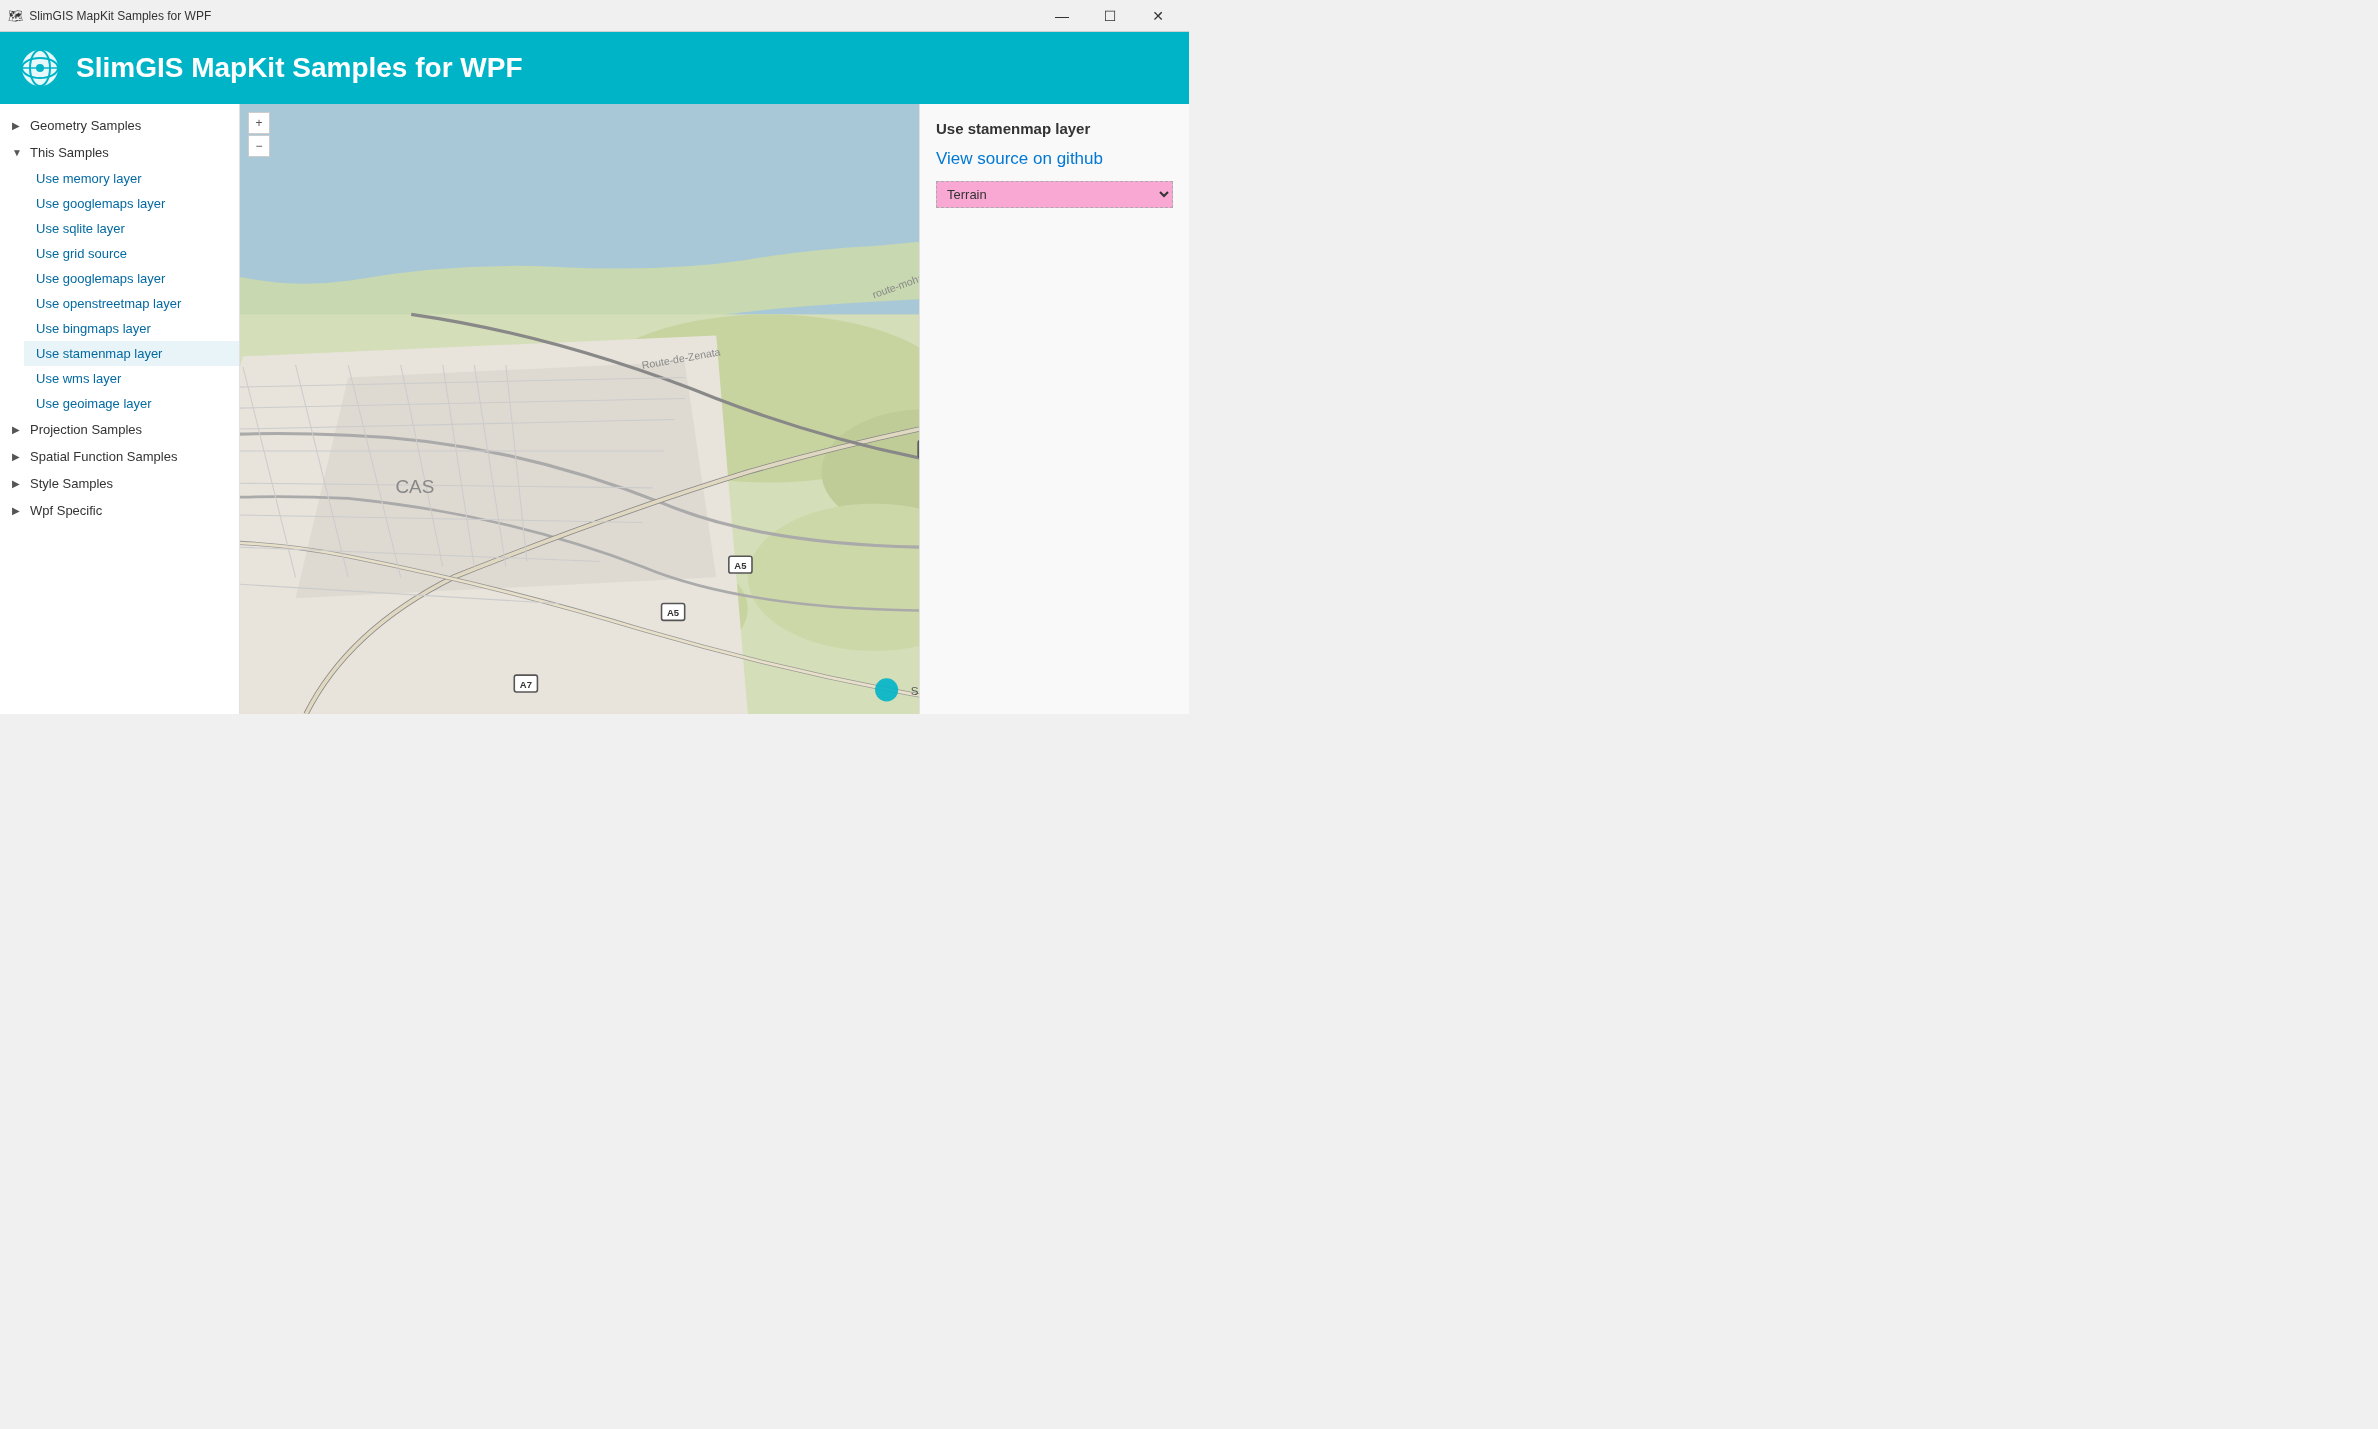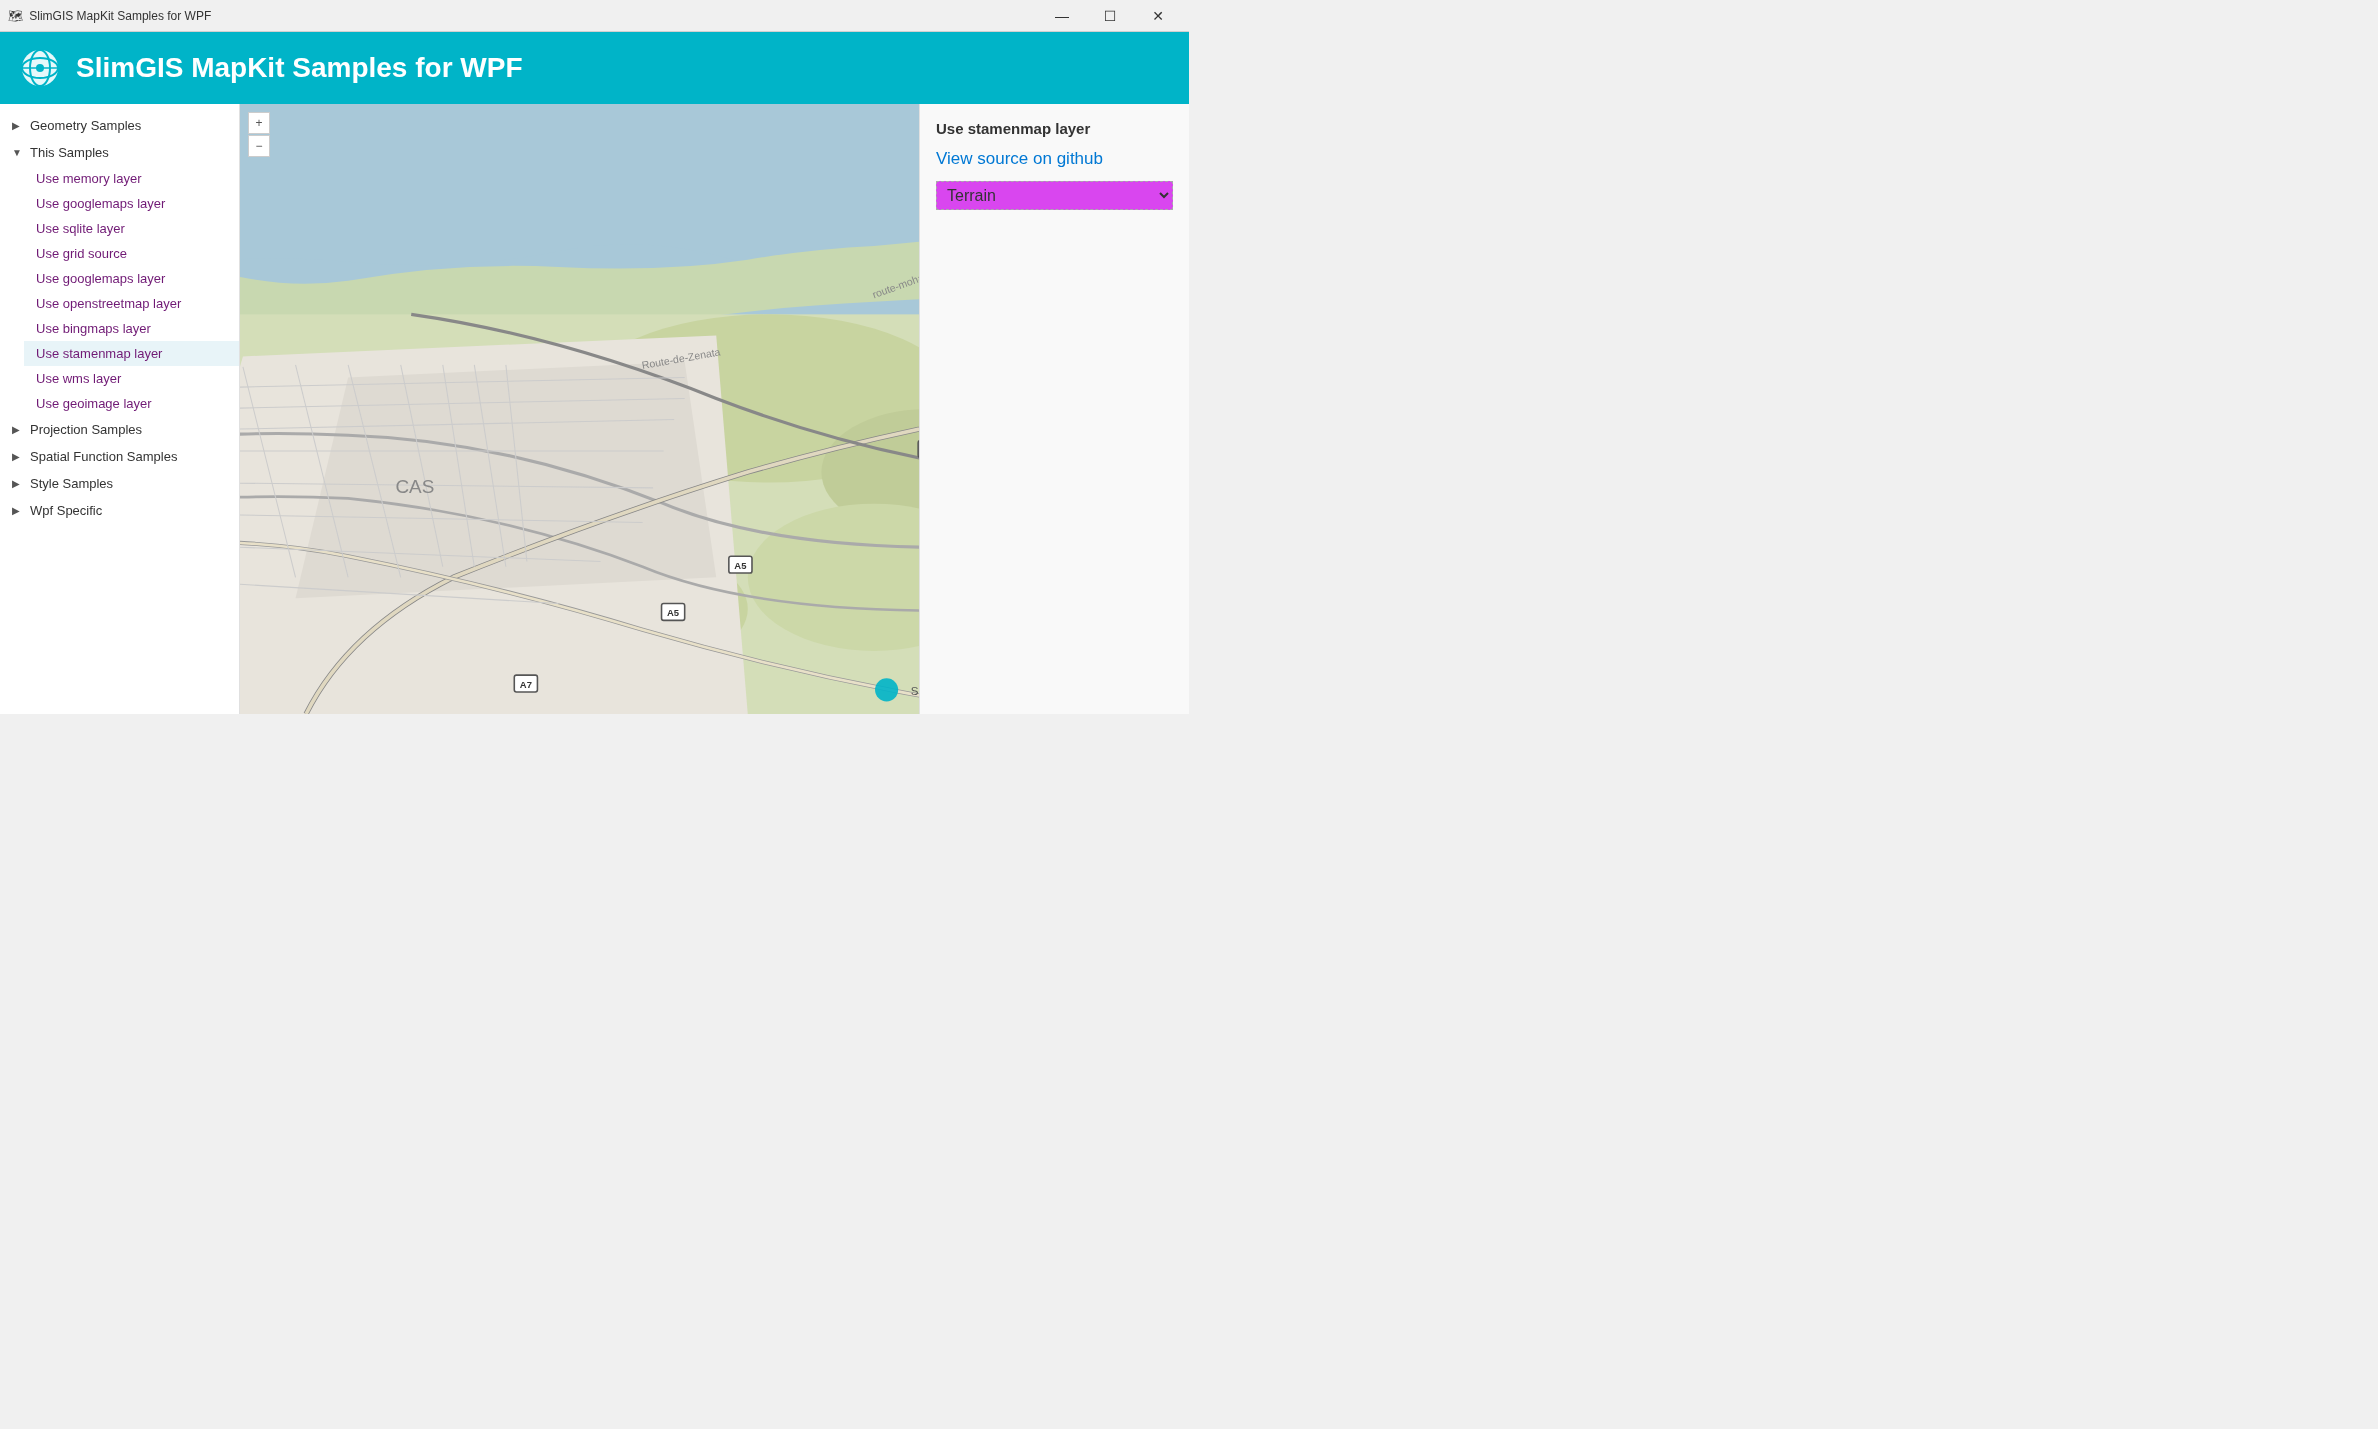--- a/index.html
+++ b/index.html
@@ -91,21 +91,21 @@
       color: #555;
       width: 12px;
     }
     .nav-group-items {
       padding-left: 24px;
     }
     .nav-item {
       padding: 5px 12px;
       cursor: pointer;
       font-size: 13px;
-      color: #701a75;
+      color: #0369a1;
       display: block;
     }
     .nav-item.active {
       background: #e8f4f8;
       font-weight: 500;
     }
 
     
     .content-area {
       flex: 1;
@@ -172,22 +172,22 @@
     .info-link {
       color: #0078d4;
       text-decoration: none;
       font-size: 17px;
       cursor: pointer;
     }
     .info-select {
       width: 100%;
       padding: 4px 6px;
       border: 1px dashed #aaa;
-      background: #d946ef;
-      font-size: 16px;
+      background: #f9a8d4;
+      font-size: 13px;
       cursor: pointer;
       appearance: auto;
       color: #333;
     }
   </style>
 </head>
 <body>
 
 <div class="title-bar">
   <div class="title-bar-left">

